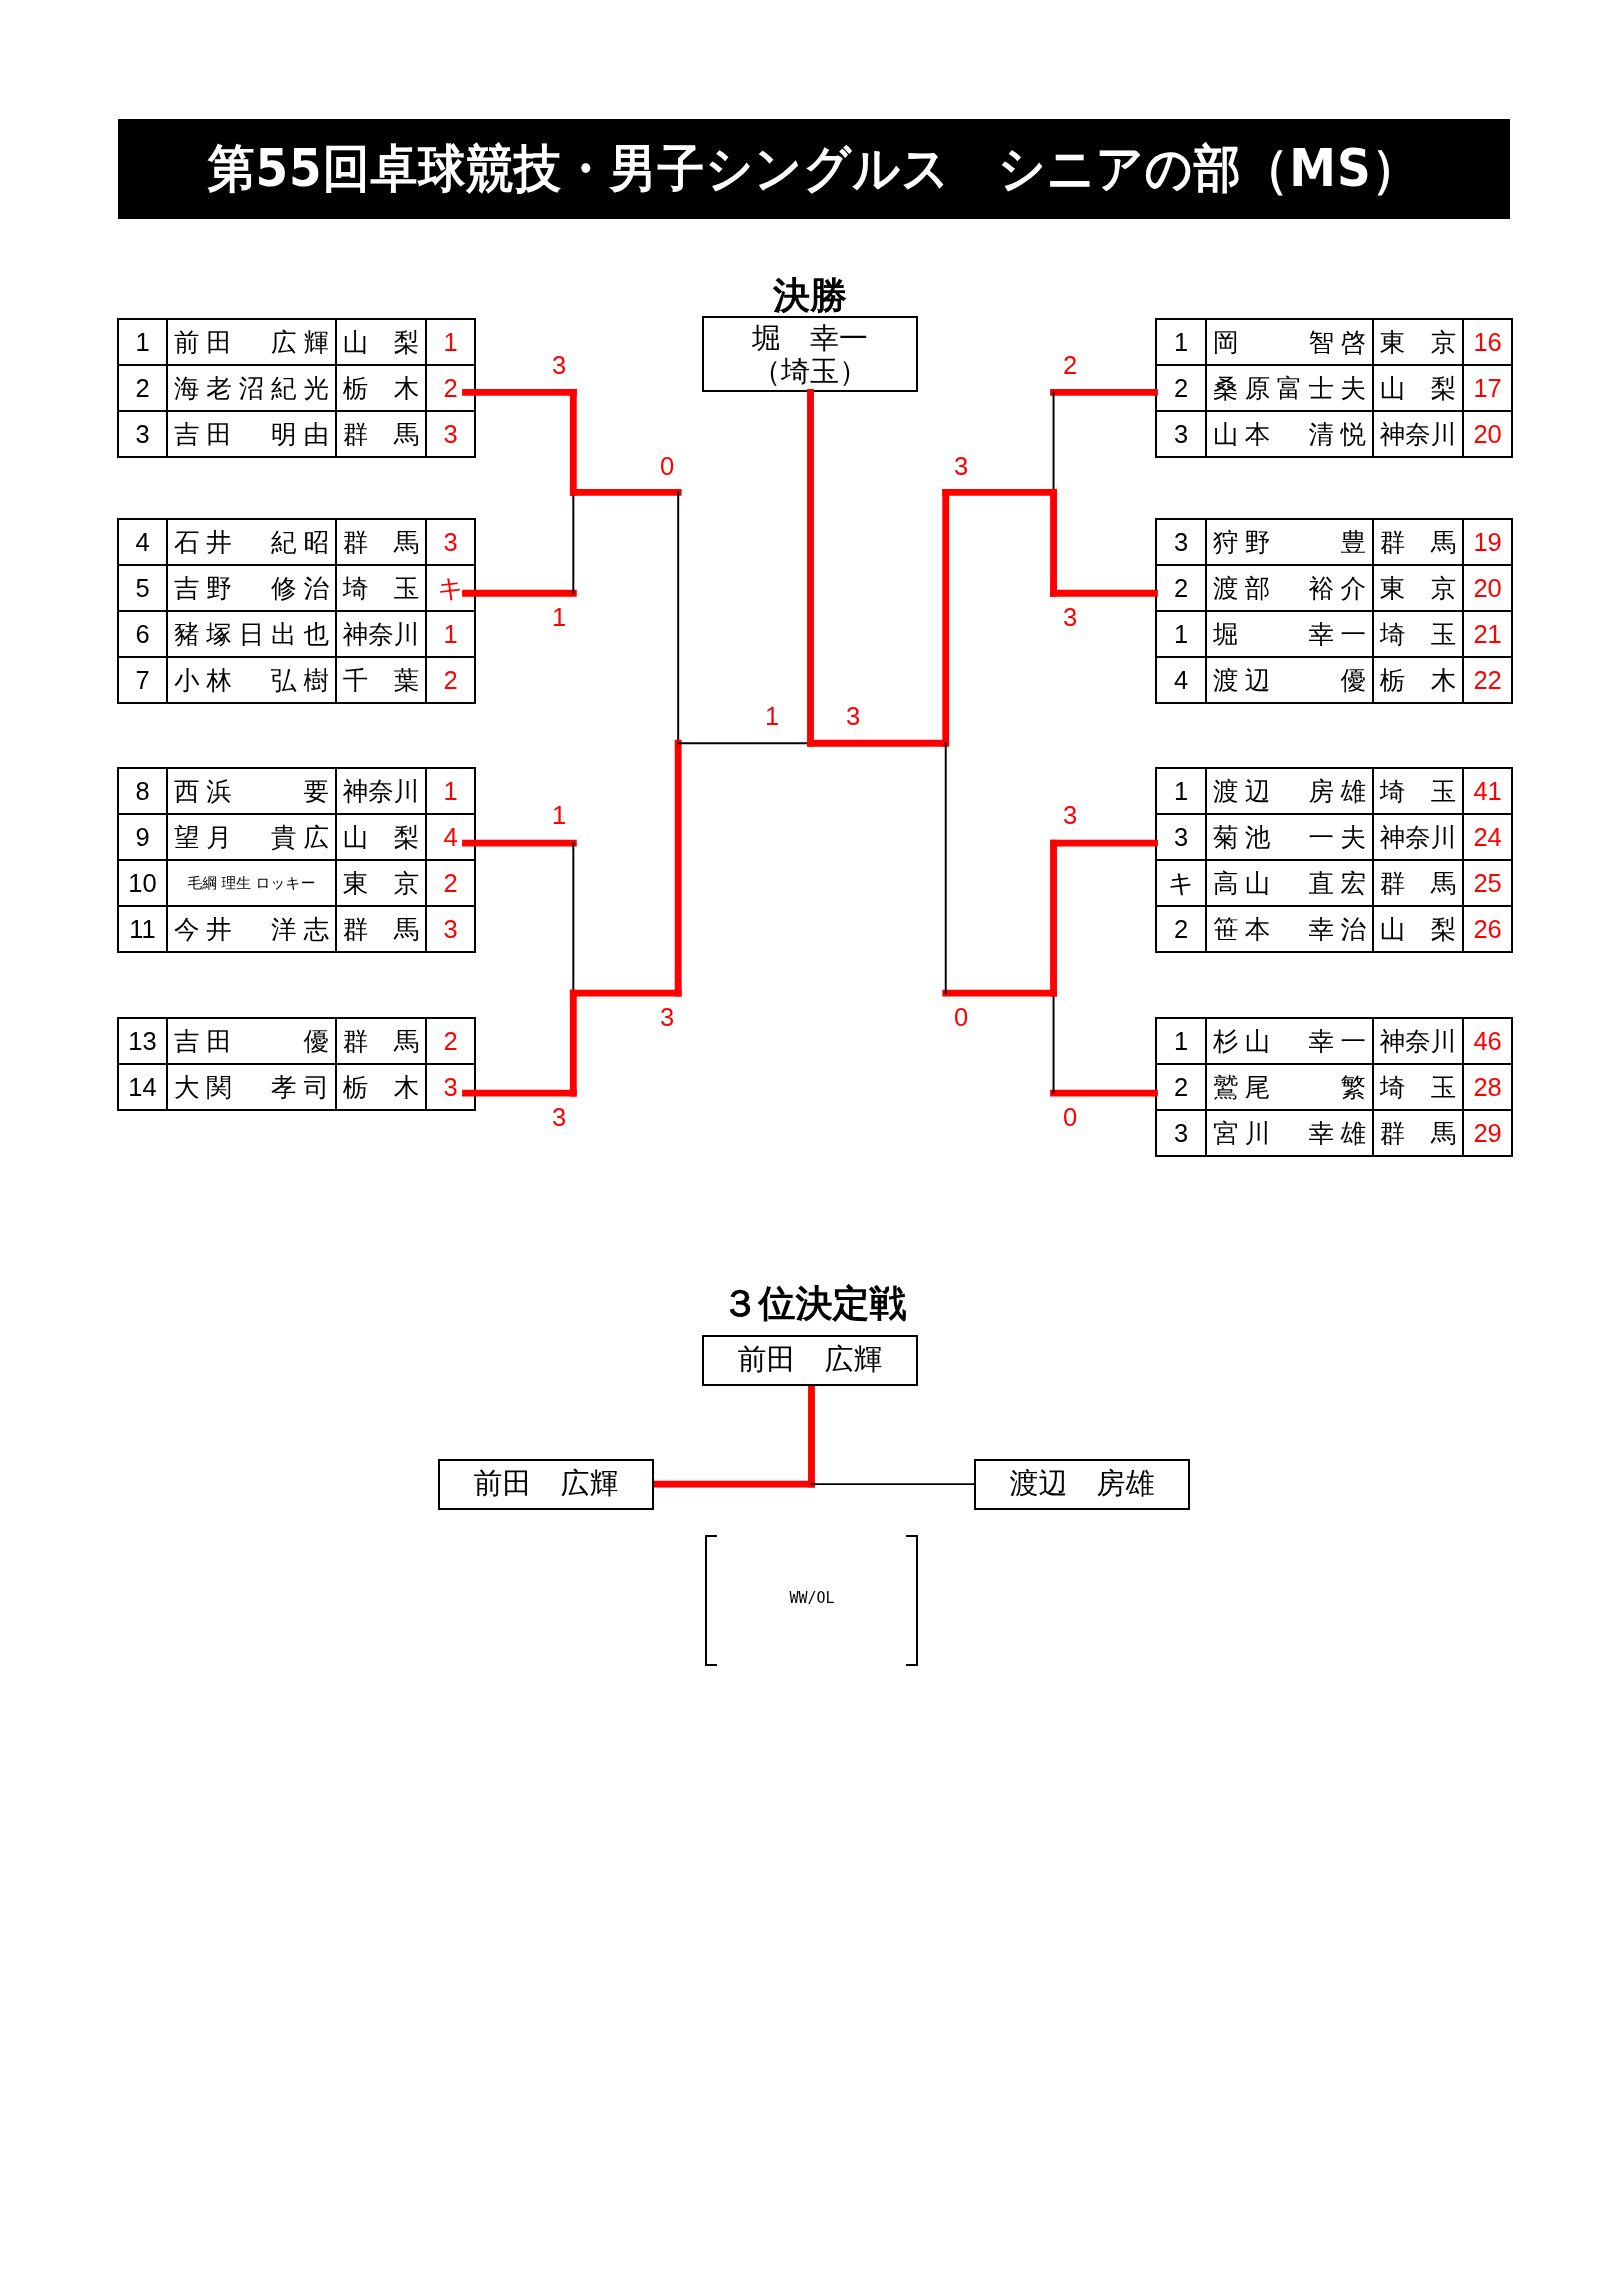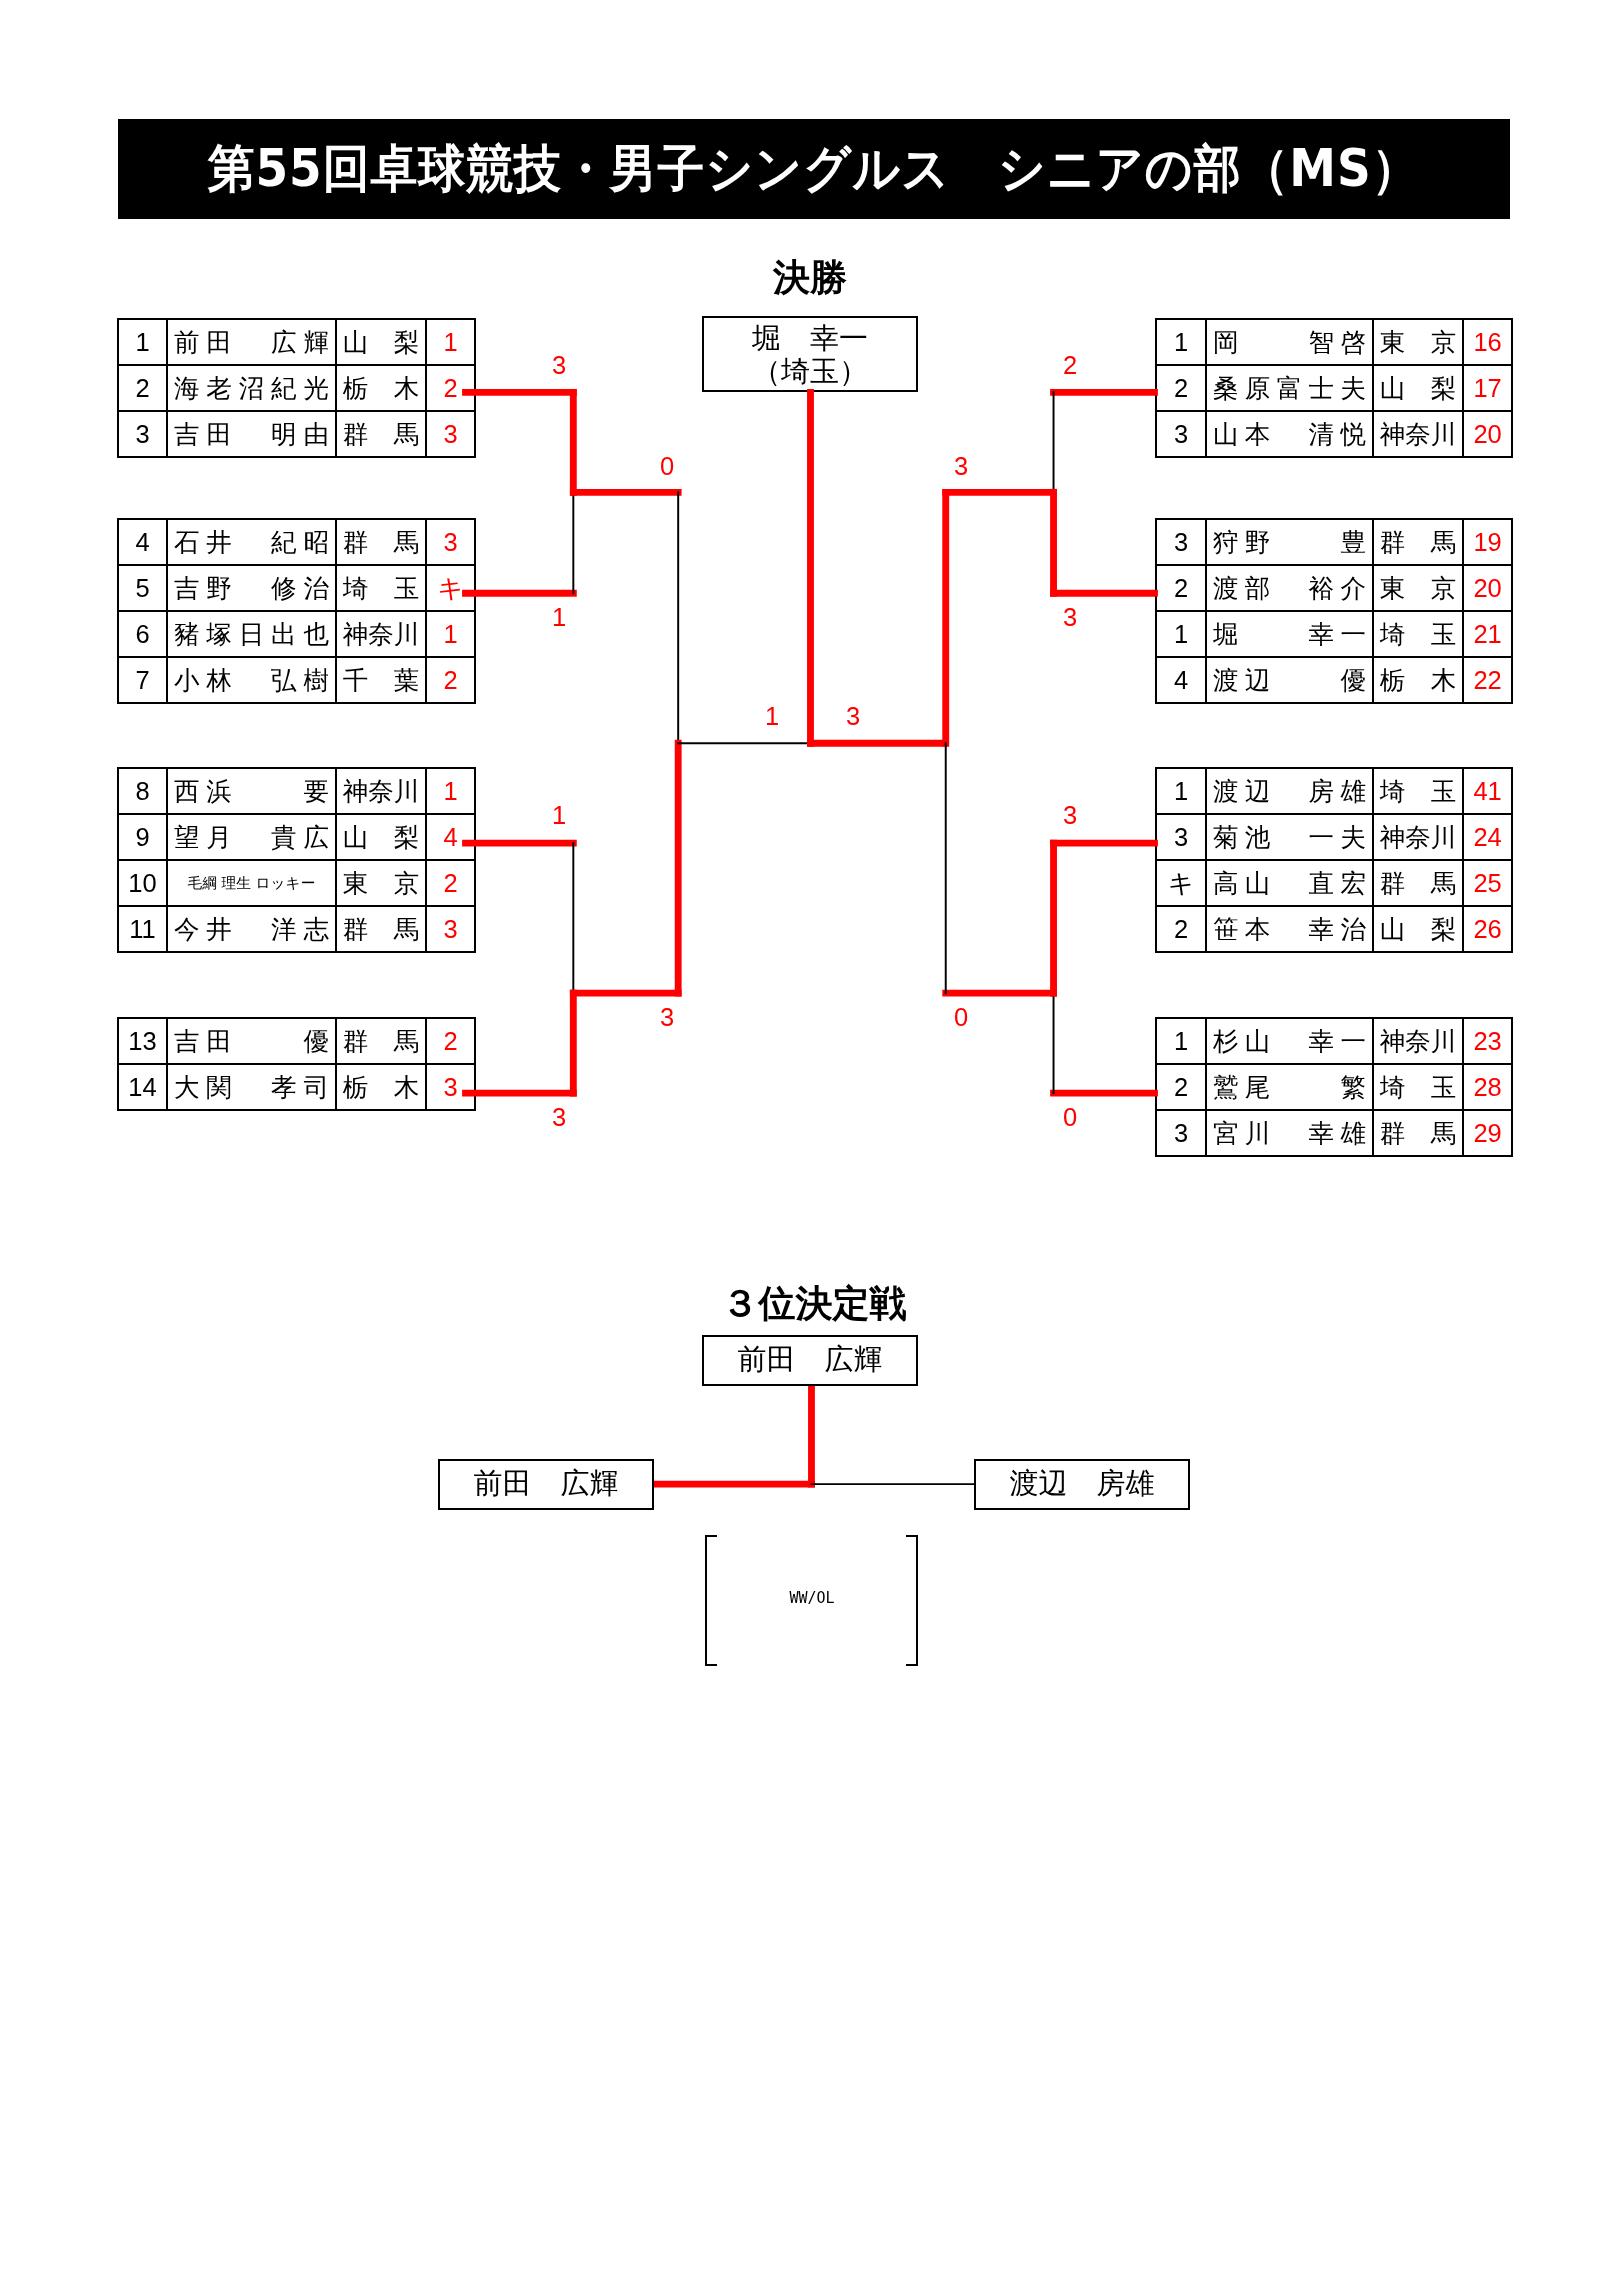--- a/index.html
+++ b/index.html
@@ -27,21 +27,21 @@
   .note-right { border-left:none; }
   .note-text { position:absolute; font-family:"DejaVu Sans Mono", monospace; font-size:15px; transform:translate(-50%,-50%); }
 </style>
 </head>
 <body>
 
 <div class="title-bar">
   <span class="title-text">第55回卓球競技・男子シングルス　シニアの部（MS）</span>
 </div>
 
-<div class="section-heading" style="left:761px;top:253px;width:98px;">決勝</div>
+<div class="section-heading" style="left:761px;top:271px;width:98px;">決勝</div>
 
 <div class="box" style="left:702px;top:316px;width:216px;height:76px;padding-top:3.9px;line-height:33px;">
   <span class="line1">堀　幸一</span>
   <span class="line2">（埼玉）</span>
 </div>
 
 <div id="left-blocks">
     <table class="block" style="top: 318px; left: 117px;">
       <tbody>
         <tr>
@@ -215,21 +215,21 @@
           <td class="c-res" style="width:47px">26</td>
         </tr>
       </tbody>
     </table>
     <table class="block" style="top: 1017px; left: 1155px;">
       <tbody>
         <tr>
           <td class="c-seed" style="width:48px">1</td>
           <td class="c-name" style="width:153px">杉山　幸一</td>
           <td class="c-pref" style="width:74px">神奈川</td>
-          <td class="c-res" style="width:47px">23</td>
+          <td class="c-res" style="width:47px">46</td>
         </tr>
         <tr>
           <td class="c-seed" style="width:48px">2</td>
           <td class="c-name" style="width:153px">鷲尾　　繁</td>
           <td class="c-pref" style="width:74px">埼　玉</td>
           <td class="c-res" style="width:47px">28</td>
         </tr>
         <tr>
           <td class="c-seed" style="width:48px">3</td>
           <td class="c-name" style="width:153px">宮川　幸雄</td>

